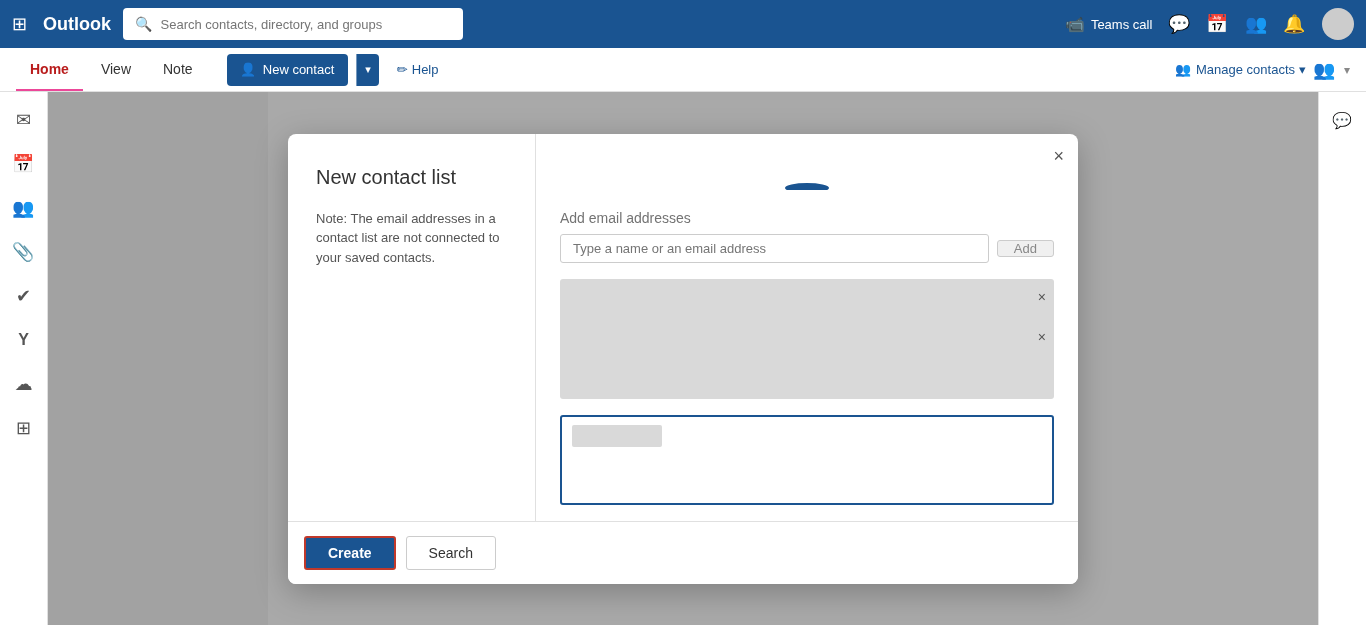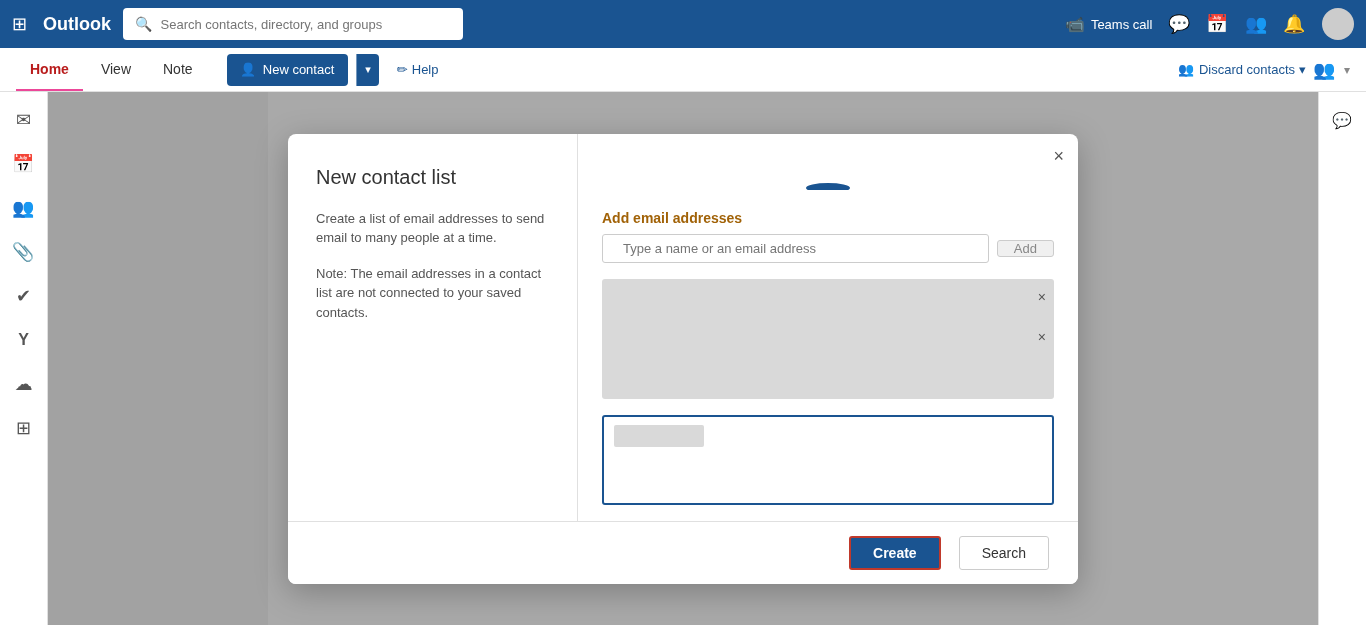--- a/index.html
+++ b/index.html
@@ -229,21 +229,21 @@
       box-shadow: 0 8px 32px rgba(0,0,0,0.25);
       position: relative;
       overflow: hidden;
     }
     .modal-body {
       display: flex;
       flex: 1;
       overflow: hidden;
     }
     .modal-left {
-      width: 290px;
+      width: 248px;
       padding: 32px 28px;
       border-right: 1px solid #e0e0e0;
       flex-shrink: 0;
     }
     .modal-left h2 {
       font-size: 20px;
       color: #333;
       font-weight: 400;
       margin-bottom: 20px;
     }
@@ -280,34 +280,34 @@
       margin-bottom: 4px;
     }
     .contact-list-icon svg {
       width: 56px;
       height: 40px;
     }
 
     
     .section-label {
       font-size: 14px;
-      font-weight: 700;
-      color: #a16207;
+      font-weight: 400;
+      color: #737373;
       margin-bottom: 8px;
     }
     .email-input-row {
       display: flex;
       gap: 8px;
       align-items: center;
     }
     .email-input {
       flex: 1;
       border: 1px solid #ccc;
       border-radius: 3px;
-      padding: 6px 20px;
+      padding: 6px 12px;
       font-size: 13px;
       color: #b91c1c;
       outline: none;
     }
     .btn-add {
       background: #f0f0f0;
       color: #888;
       border: 1px solid #ccc;
       border-radius: 3px;
       padding: 0 16px;
@@ -335,24 +335,23 @@
       cursor: pointer;
       color: #555;
       font-size: 14px;
     }
     .email-item-close.top { top: 10px; }
     .email-item-close.mid { top: 50px; }
 
     
     .modal-footer {
       display: flex;
-      justify-content: flex-end;
-      padding: 14px 29px;
+      padding: 14px 16px;
       border-top: 1px solid #e0e0e0;
-      gap: 18px;
+      gap: 10px;
       background: white;
     }
     .btn-create {
       background: #1a5491;
       color: white;
       border: 2px solid #c0392b;
       border-radius: 3px;
       padding: 7px 22px;
       font-size: 14px;
       font-weight: 600;
@@ -423,21 +422,21 @@
     </button>
     <button class="btn-new-contact-arrow">▾</button>
     <button class="btn-edit">
       <span>✏</span>
       <span>Help</span>
     </button>
   </div>
   <div class="navbar-right">
     <button class="btn-manage">
       <span>👥</span>
-      <span>Discard contacts</span>
+      <span>Manage contacts</span>
       <span>▾</span>
     </button>
     <span style="font-size:18px;color:#555;">👥</span>
     <span style="font-size:12px;color:#888;">▾</span>
   </div>
 </div>
 
 <div class="main-layout">
 
   <div class="sidebar-icons">
@@ -456,21 +455,20 @@
 
     <div class="overlay">
 
       <div class="modal">
         <button class="close-btn">×</button>
 
         <div class="modal-body">
 
           <div class="modal-left">
             <h2>New contact list</h2>
-            <p>Create a list of email addresses to send email to many people at a time.</p>
             <p>Note: The email addresses in a contact list are not connected to your saved contacts.</p>
           </div>
 
           <div class="modal-right">
 
             <div class="contact-list-icon">
               <svg viewBox="0 0 56 40" xmlns="http://www.w3.org/2000/svg">
                 <ellipse cx="28" cy="38" rx="22" ry="5" fill="#1a5491"></ellipse>
               </svg>
             </div>

